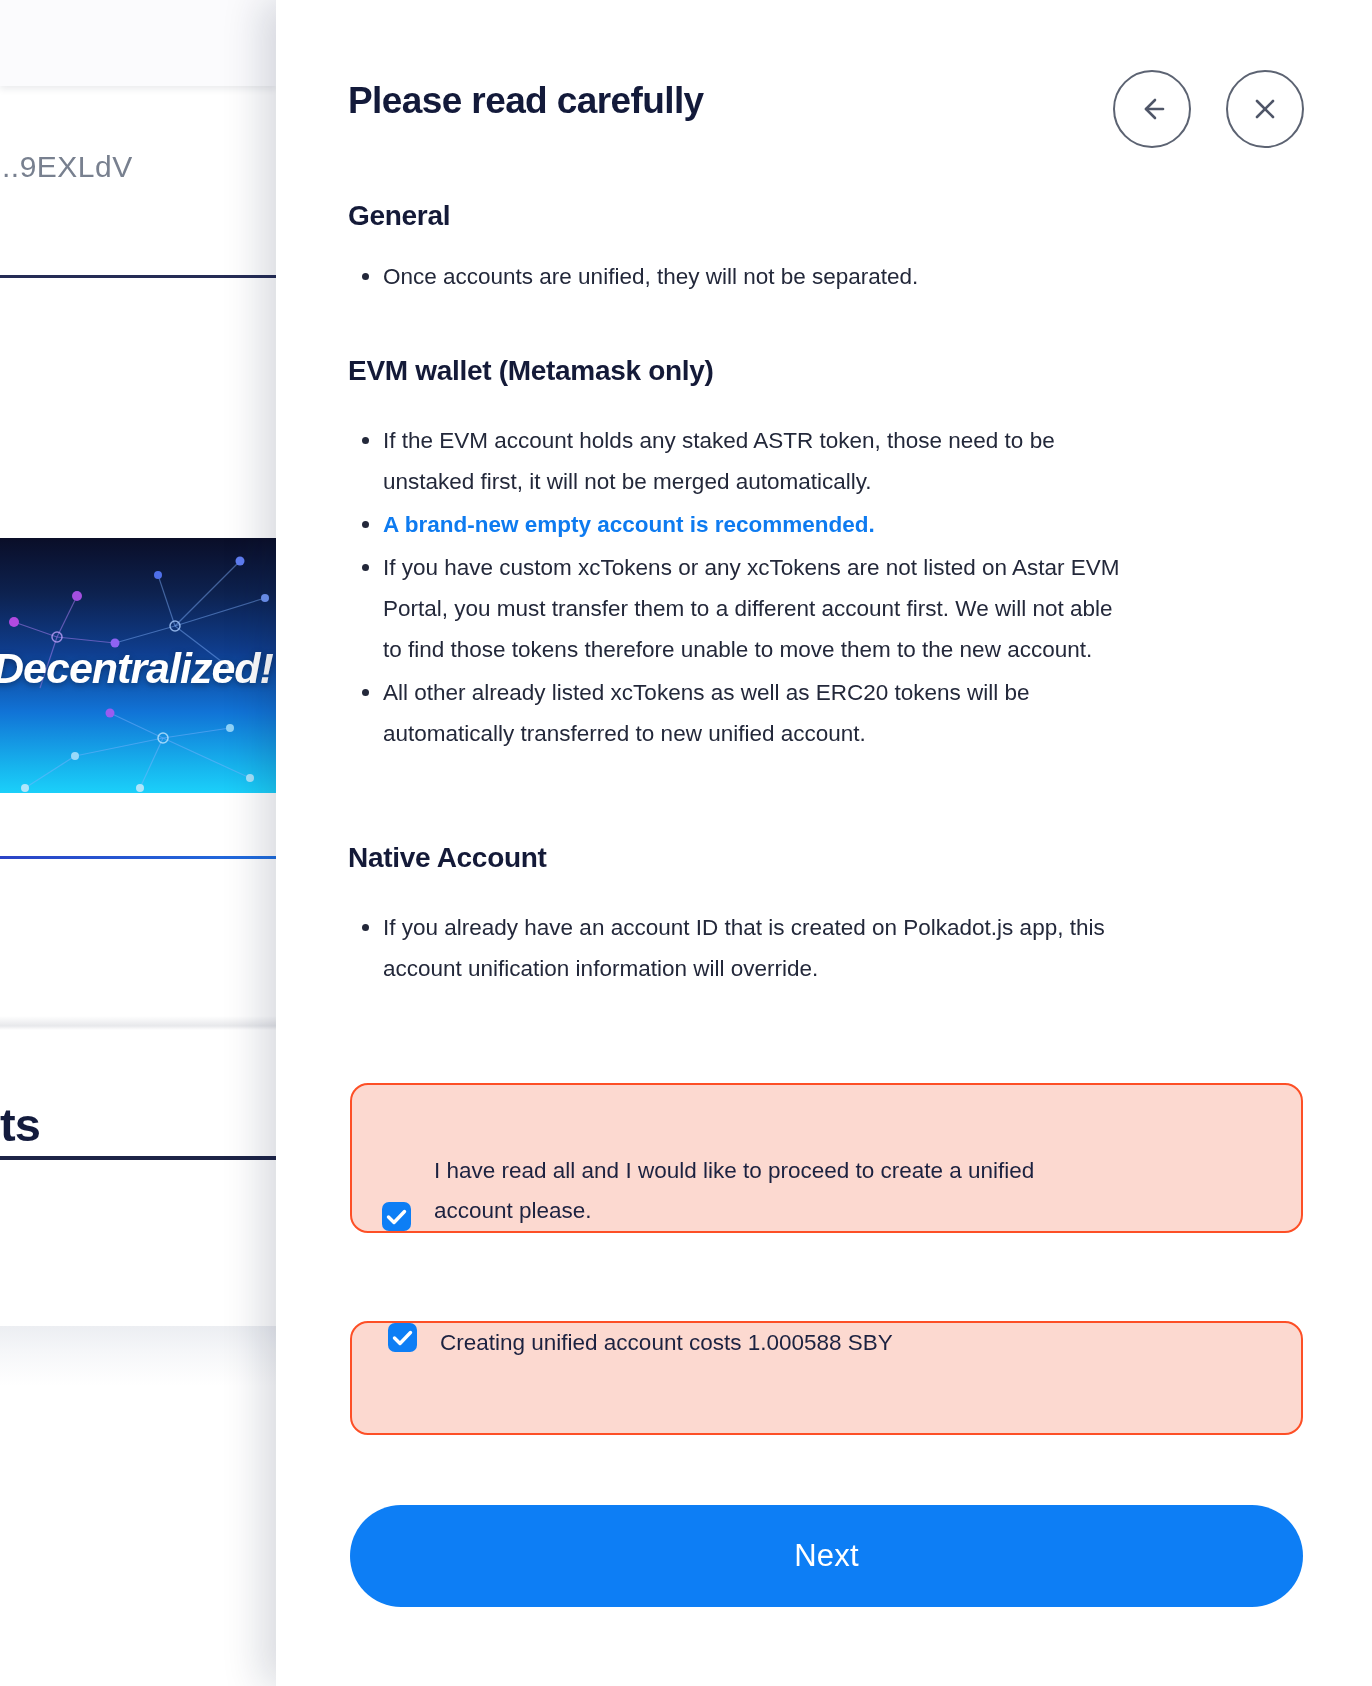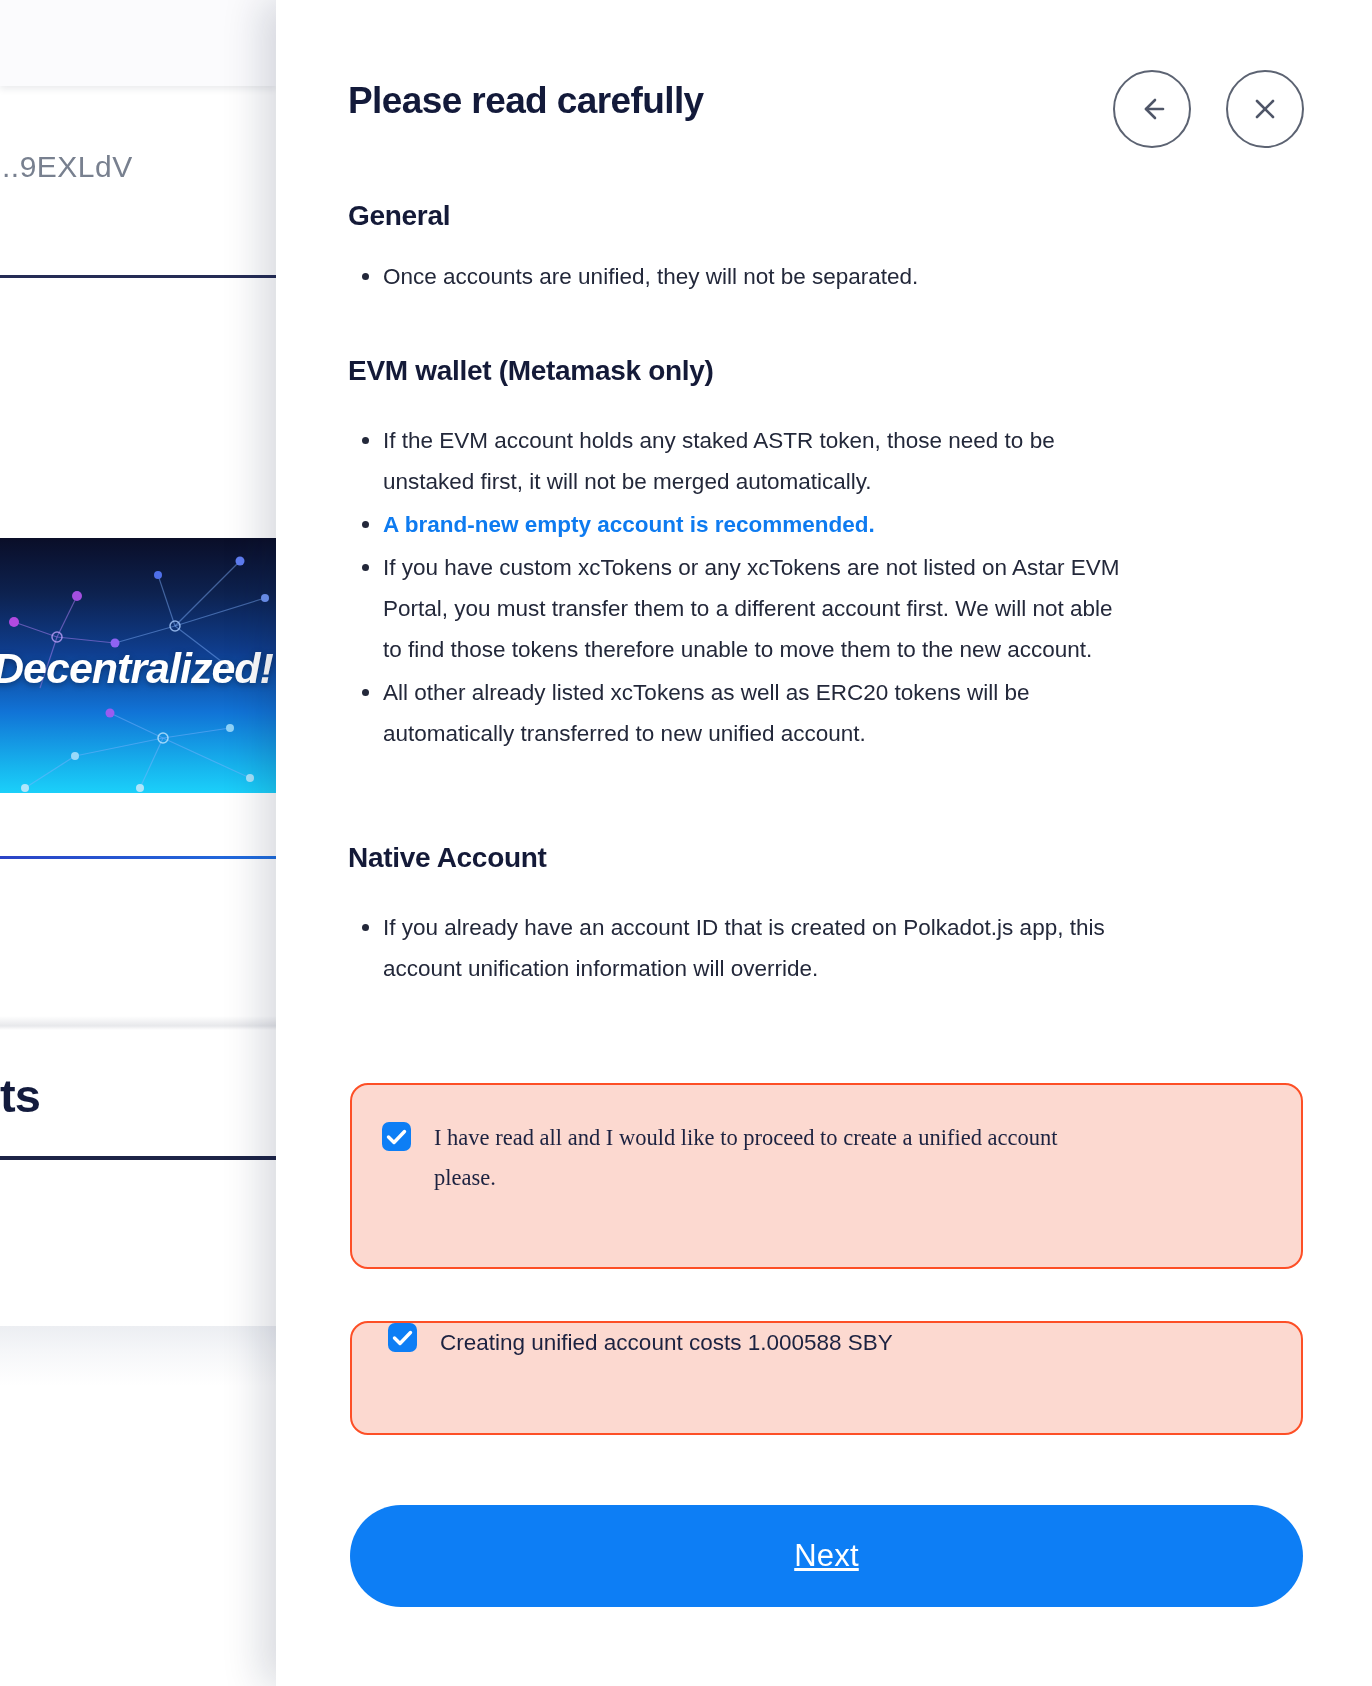--- a/index.html
+++ b/index.html
@@ -17,53 +17,53 @@
   .div-navy-1{position:absolute;left:0;top:275px;width:276px;height:3px;background:#252c55;}
   .banner{position:absolute;left:0;top:538px;width:276px;height:255px;overflow:hidden;
     background:linear-gradient(180deg,#0a0e28 0%,#0d2250 22%,#0f3e8f 45%,#1173d6 68%,#17b5ee 90%,#1bd0fa 100%);}
   .banner svg{position:absolute;left:0;top:0;}
   .banner-caption{position:absolute;left:-7px;top:106px;color:#ffffff;font-size:43px;font-weight:800;
     font-style:italic;letter-spacing:-1px;text-shadow:0 2px 6px rgba(0,0,0,0.35);white-space:nowrap;}
   .div-blue{position:absolute;left:0;top:856px;width:276px;height:3px;
     background:linear-gradient(90deg,#2b43c6,#1f6fe0);}
   .card-edge-1{position:absolute;left:0;top:1016px;width:276px;height:14px;
     background:linear-gradient(180deg,rgba(20,30,60,0) 0%,rgba(20,30,60,0.10) 70%,rgba(255,255,255,1) 100%);}
-  .assets-frag{position:absolute;left:0;top:1068px;font-size:47px;font-weight:800;color:#131b3d;letter-spacing:-1px;}
+  .assets-frag{position:absolute;left:0;top:1097px;font-size:47px;font-weight:800;color:#131b3d;letter-spacing:-1px;}
   .div-navy-2{position:absolute;left:0;top:1156px;width:276px;height:4px;background:#1d2447;}
   .card-edge-2{position:absolute;left:0;top:1326px;width:276px;height:60px;
     background:linear-gradient(180deg,#eceef2 0%,#f6f7f9 45%,#ffffff 100%);}
   
   .modal{position:absolute;left:276px;top:0;width:1096px;height:1686px;background:#ffffff;
     box-shadow:-14px 0 38px rgba(15,25,55,0.16);padding-left:8px;}
   .modal-title{position:absolute;left:72px;top:80px;font-size:37px;font-weight:700;color:#131a3a;letter-spacing:-0.6px;}
   .circle-btn{position:absolute;top:70px;width:78px;height:78px;border-radius:50%;
     border:2px solid #5c6372;background:#ffffff;display:flex;align-items:center;justify-content:center;
     cursor:pointer;padding:0;}
   .btn-back{left:837px;}
   .btn-close{left:950px;}
   .section-heading{position:absolute;left:72px;font-size:28px;font-weight:700;color:#141a38;letter-spacing:-0.3px;}
   .bullet-list{position:absolute;left:72px;margin:8px;padding:0;list-style:none;width:810px;}
   .bullet{position:relative;padding-left:27px;font-size:22.5px;line-height:41px;color:#23283a;
     margin-bottom:2px;max-width:792px;}
   .bullet::before{content:"";position:absolute;left:6px;top:17px;width:7px;height:7px;border-radius:50%;background:#23283a;}
   .bullet.em{color:#0e7bf0;font-weight:700;}
   .agreement-card{position:absolute;left:74px;width:953px;border-radius:18px;background:#fcd9d0;
     border:2px solid #fd4f26;display:flex;}
-  .card-1{top:1083px;height:186px;padding:33px 36px 0 30px;align-items:flex-start;font-family:Liberation Serif, serif;}
+  .card-1{top:1083px;height:150px;padding:33px 36px 0 30px;align-items:flex-end;}
   .card-2{top:1293px;height:114px;padding:0 36px;margin-top:28px;}
   .agreement-checkbox{flex:none;width:29px;height:29px;border-radius:7px;background:#0d7ef5;
     display:flex;align-items:center;justify-content:center;cursor:pointer;margin-top:4px;}
   .card-2 .agreement-checkbox{margin-top:0;}
   .agreement-checkbox svg{display:none;}
   .agreement-checkbox.is-checked svg{display:block;}
   .agreement-label{margin-left:23px;font-size:22.5px;line-height:40px;color:#1c2240;max-width:660px;}
   .next-button{position:absolute;left:74px;top:1505px;width:953px;height:102px;border:none;
     border-radius:52px;background:#0d7ef5;color:#ffffff;font-size:31px;font-weight:500;
     font-family:"Liberation Sans","DejaVu Sans",sans-serif;display:flex;align-items:center;justify-content:center;
-    cursor:pointer;letter-spacing:.2px;text-decoration:underline;}
+    cursor:pointer;letter-spacing:.2px;}
 </style>
 </head>
 <body>
 
 <div class="canvas">
 
   <div class="bg-left">
     <div class="bg-topcard"></div>
     <div class="account-frag">..9EXLdV</div>
     <div class="div-navy-1"></div>

